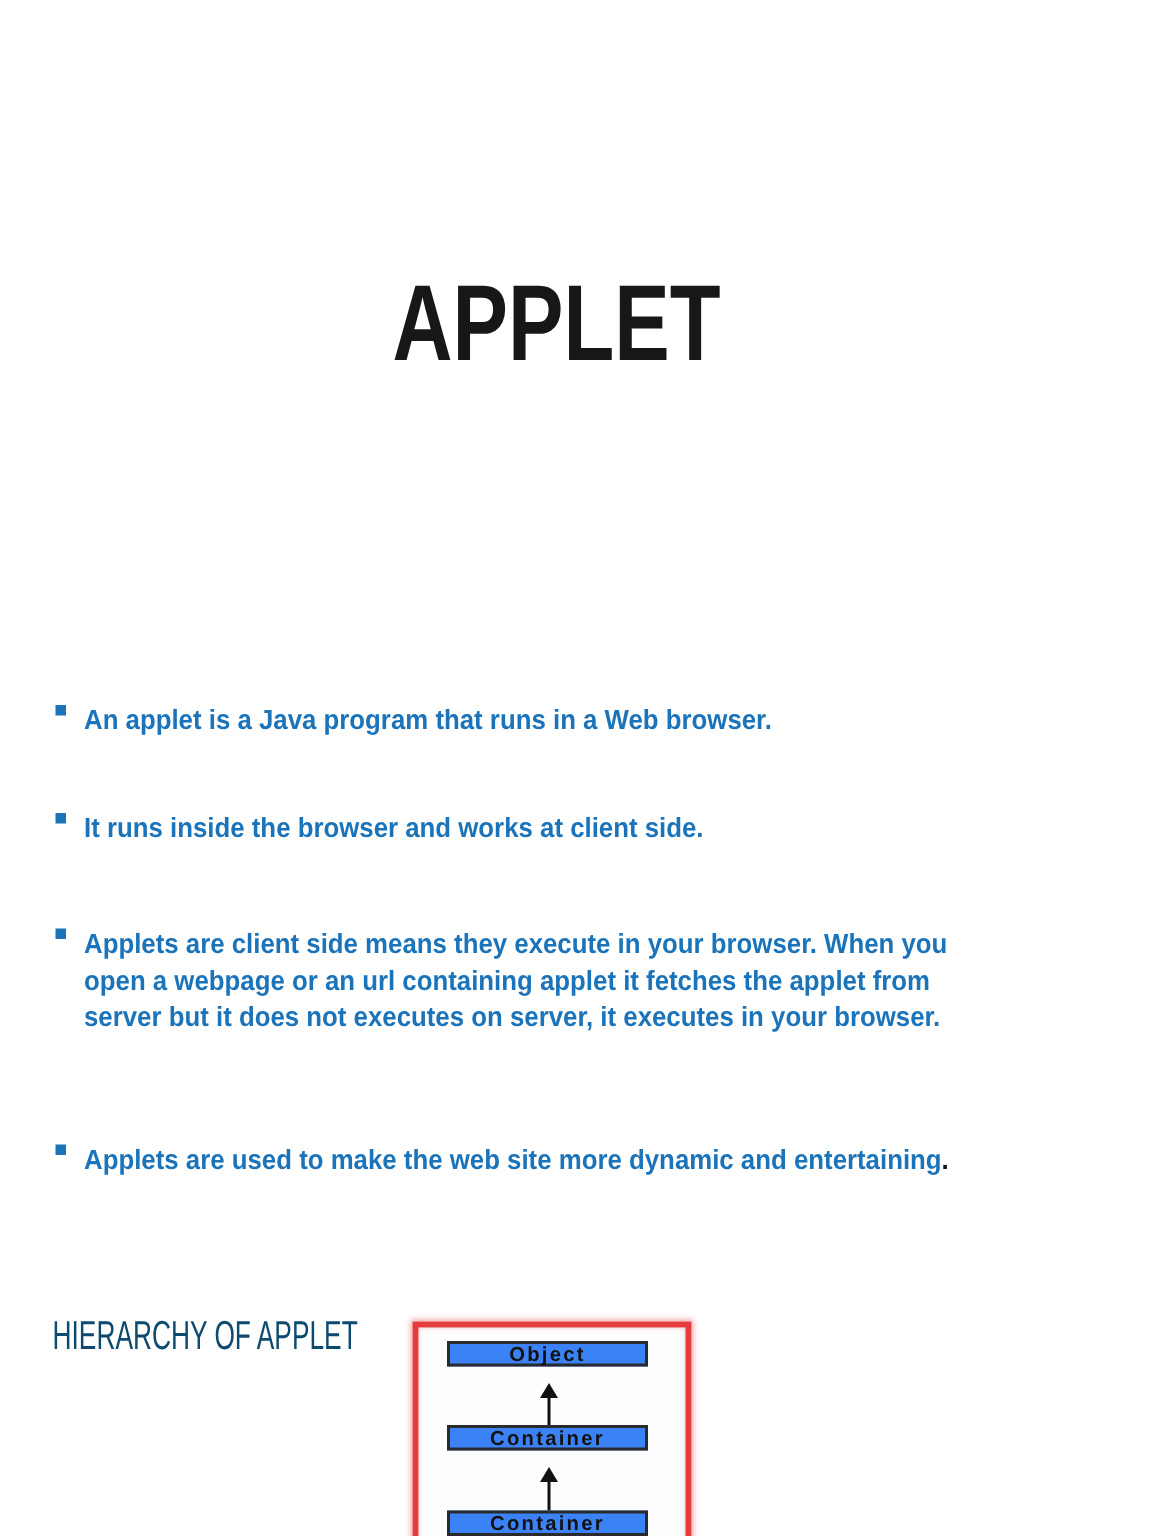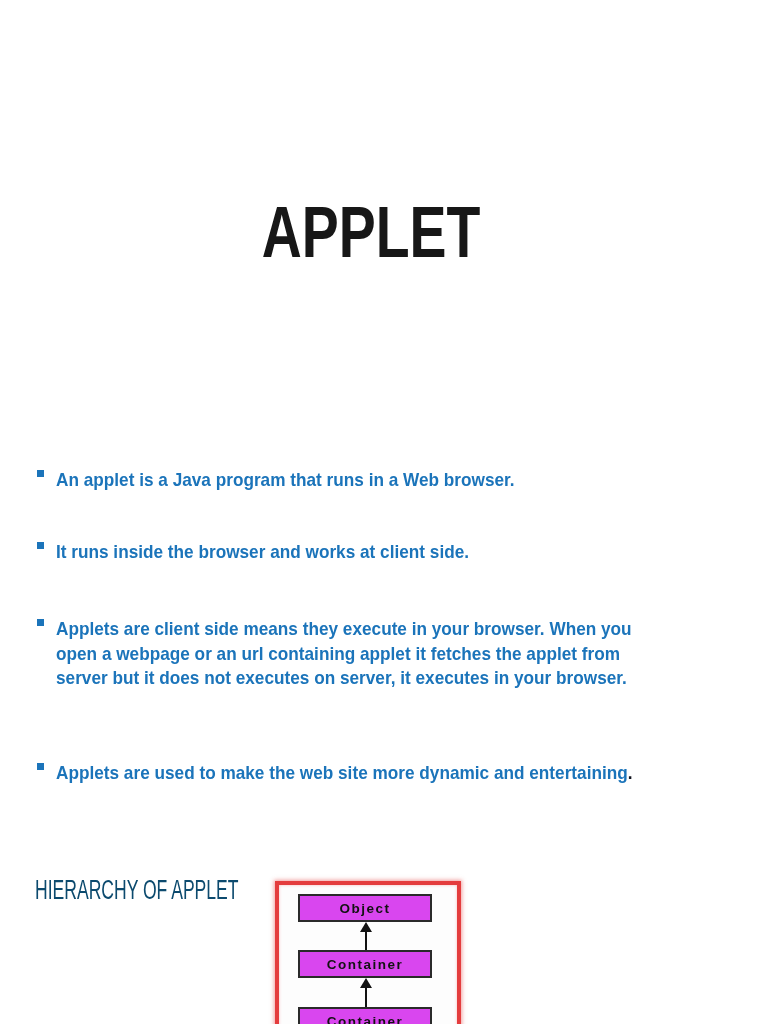--- a/index.html
+++ b/index.html
@@ -3,21 +3,21 @@
 <meta charset="utf-8">
 <style>
   html,body { margin:0; padding:0; background:#ffffff; }
   .page {
     position:relative; width:768px; height:1024px; overflow:hidden;
     background:#ffffff; font-family:"Liberation Sans", sans-serif;
   }
 
   
   .slide-title {
-    position:absolute; top:196px; left:0; width:768px;
+    position:absolute; top:180px; left:0; width:768px;
     text-align:center; font-size:72px; line-height:72px; font-weight:700;
     color:#171717;
   }
   .slide-title .narrow {
     display:inline-block; white-space:nowrap;
     transform:translateX(-13px) scaleX(0.77); transform-origin:center;
   }
 
   
   .bullet { position:absolute; left:37px; }
@@ -47,22 +47,22 @@
     transform:scaleX(0.65); transform-origin:left center;
   }
 
   
   .frame {
     position:absolute; left:275px; top:881px; width:186px; height:160px;
     box-sizing:border-box; border:4px solid #e43d3e; background:#fdfdfd;
     box-shadow:0 0 4px 1px rgba(228,61,62,0.50), inset 0 0 3px rgba(228,61,62,0.35);
   }
   .node {
-    position:absolute; left:19px; width:134px; height:28px;
-    box-sizing:border-box; border:2px solid #2a2a2a; background:#d946ef;
+    position:absolute; left:19px; width:134px; height:17px;
+    box-sizing:border-box; border:2px solid #2a2a2a; background:#3b82f6;
     display:flex; align-items:center; justify-content:center;
     font-size:13.5px; font-weight:700; letter-spacing:1.5px; color:#121212;
   }
   .node-0 { top:9px; }
   .node-1 { top:65px; }
   .node-2 { top:122px; }
   .arrow-line { position:absolute; left:86px; width:2px; background:#121212; }
   .line-0 { top:46px; height:19px; }
   .line-1 { top:102px; height:20px; }
   .arrow-head {

